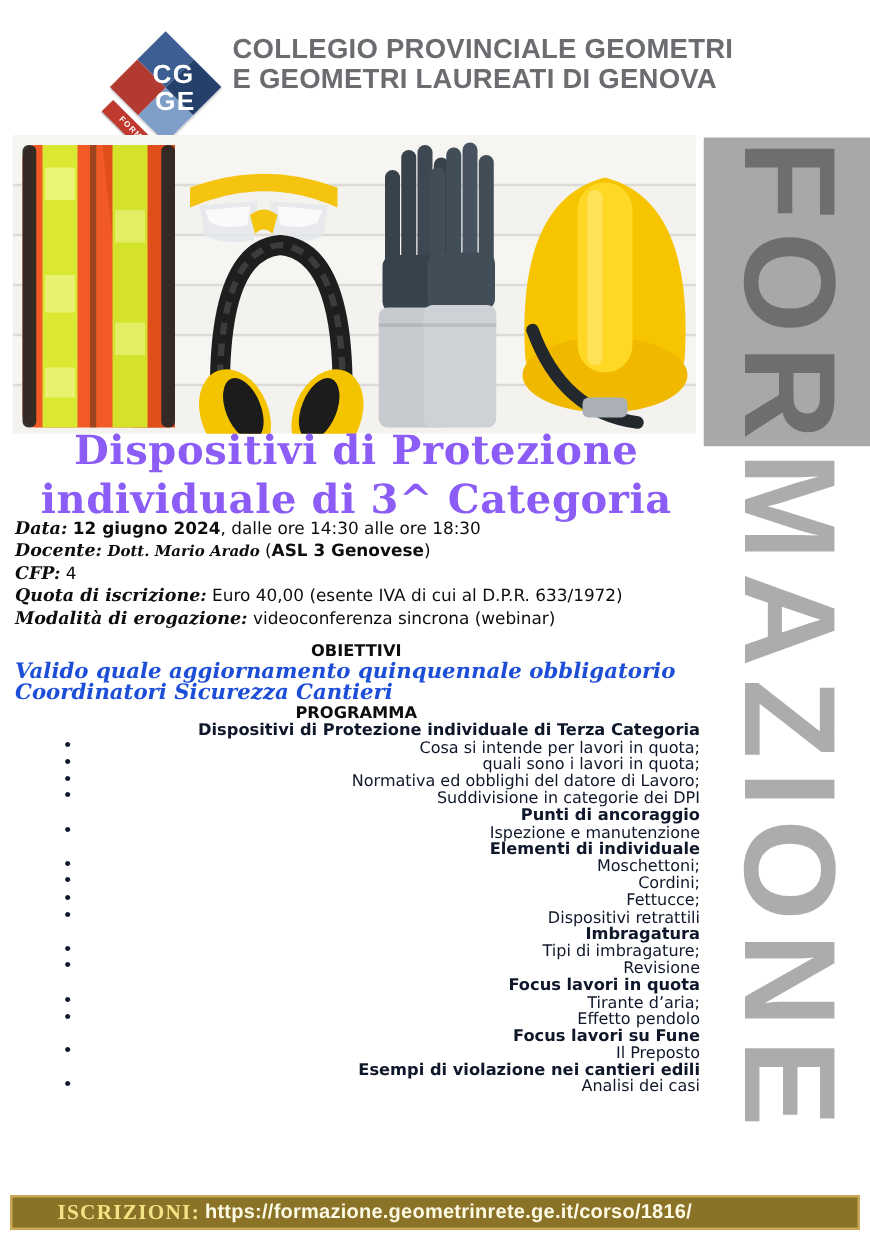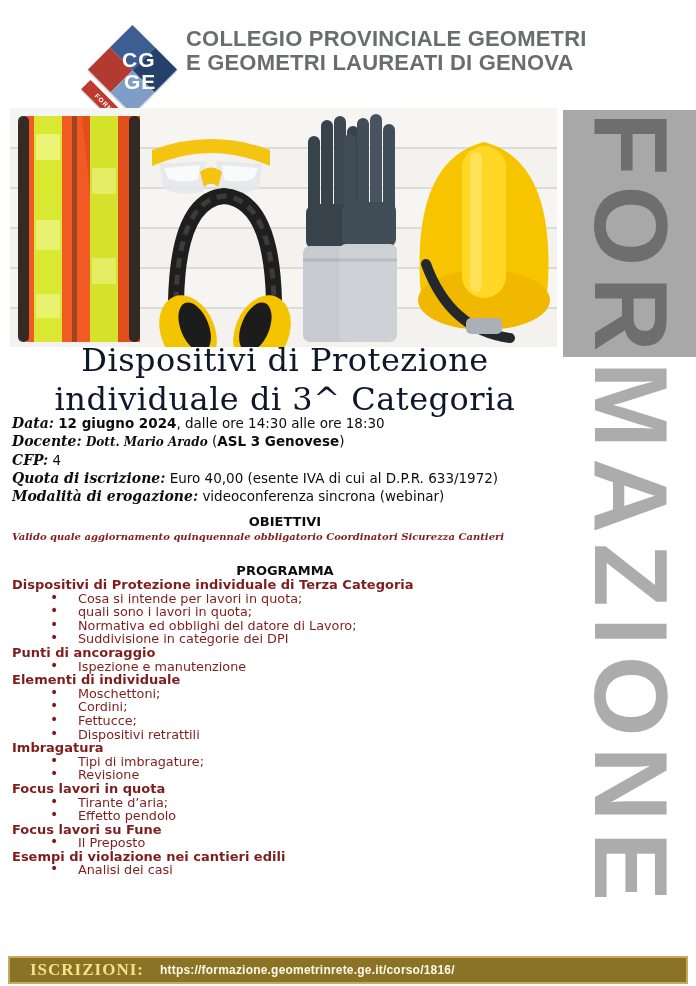--- a/index.html
+++ b/index.html
@@ -32,51 +32,51 @@
               writing-mode:vertical-rl;text-orientation:mixed;
               font-family:"Liberation Sans",sans-serif;font-weight:bold;font-size:104px;
               letter-spacing:10px;line-height:130px;color:#9e9e9e;overflow:hidden;}
   @supports ((-webkit-background-clip:text) or (background-clip:text)){
     .strip-text{background:linear-gradient(180deg,#6e6e6e 0px,#6e6e6e 245px,#acacac 245px,#acacac 100%);
                 -webkit-background-clip:text;background-clip:text;color:transparent;}
   }
 
   
   .course-title{position:absolute;left:0;top:341px;width:570px;text-align:center;
-                font-family:"DejaVu Serif",serif;font-weight:normal;font-size:32px;line-height:39px;
-                color:#0f172a;letter-spacing:.5px;}
+                font-family:"DejaVu Serif",serif;font-weight:bold;font-size:32px;line-height:39px;
+                color:#8b5cf6;letter-spacing:.5px;}
 
   
   .details{position:absolute;left:12px;top:414px;width:552px;font-size:13.5px;line-height:18px;color:#0d0d0d;}
   .dlabel{font-family:"DejaVu Serif",serif;font-weight:bold;font-style:italic;font-size:14px;}
   .seg-b{font-weight:bold;}
   .seg-bi{font-family:"DejaVu Serif",serif;font-weight:bold;font-style:italic;font-size:12px;}
   .seg-r{}
 
   
   .sec-heading{position:absolute;left:0;width:570px;text-align:center;font-weight:bold;font-size:13px;color:#0d0d0d;}
   .obiettivi-h{top:514px;}
   .obiettivi-text{position:absolute;left:12px;top:529px;width:560px;
                   font-family:"DejaVu Serif",serif;font-weight:bold;font-style:italic;
-                  font-size:10px;line-height:16.5px;color:#7f1d1d;}
+                  font-size:17px;line-height:16.5px;color:#1d4ed8;}
   .programma-h{top:563px;}
-  .program{position:absolute;left:12px;top:578px;width:548px;font-size:12.8px;line-height:13.6px;color:#7f1d1d;}
+  .program{position:absolute;left:12px;top:578px;width:548px;font-size:12.8px;line-height:13.6px;color:#0f172a;text-align:right;}
   .pgroup-title{font-weight:bold;font-size:13px;}
   .pitem{position:relative;padding-left:66px;}
   .pitem::before{content:"\2022";position:absolute;left:38px;top:-1px;font-size:14px;}
 
   
   .fbar{position:absolute;left:8px;width:680px;height:28px;box-sizing:border-box;background:#8a7326;
         border:2px solid #c9a959;display:flex;align-items:center;}
   .fbar1{top:927px;justify-content:center;}
-  .fbar2{top:956px;justify-content:flex-start;padding-left:20px;}
+  .fbar2{top:956px;justify-content:flex-start;padding-left:36px;}
   .forg{font-family:"Liberation Serif",serif;font-weight:bold;font-size:15.5px;letter-spacing:.5px;color:#f2e385;}
   .enroll-label{font-family:"Liberation Serif",serif;font-weight:bold;font-size:17px;letter-spacing:1px;color:#f2e385;}
-  .enroll-url{font-family:"Liberation Sans",sans-serif;font-weight:bold;font-size:12px;color:#fdfae6;
-              margin-left:16px;text-decoration:none;letter-spacing:.2px;}
+  .enroll-url{font-family:"Liberation Sans",sans-serif;font-weight:bold;font-size:16px;color:#fdfae6;
+              margin-left:4px;text-decoration:none;letter-spacing:.2px;}
 </style>
 </head>
 <body>
 
 <div class="page">
 
   <div class="logo">
     <div class="diamond">
       <div class="q-top"></div>
       <div class="q-right"></div>

